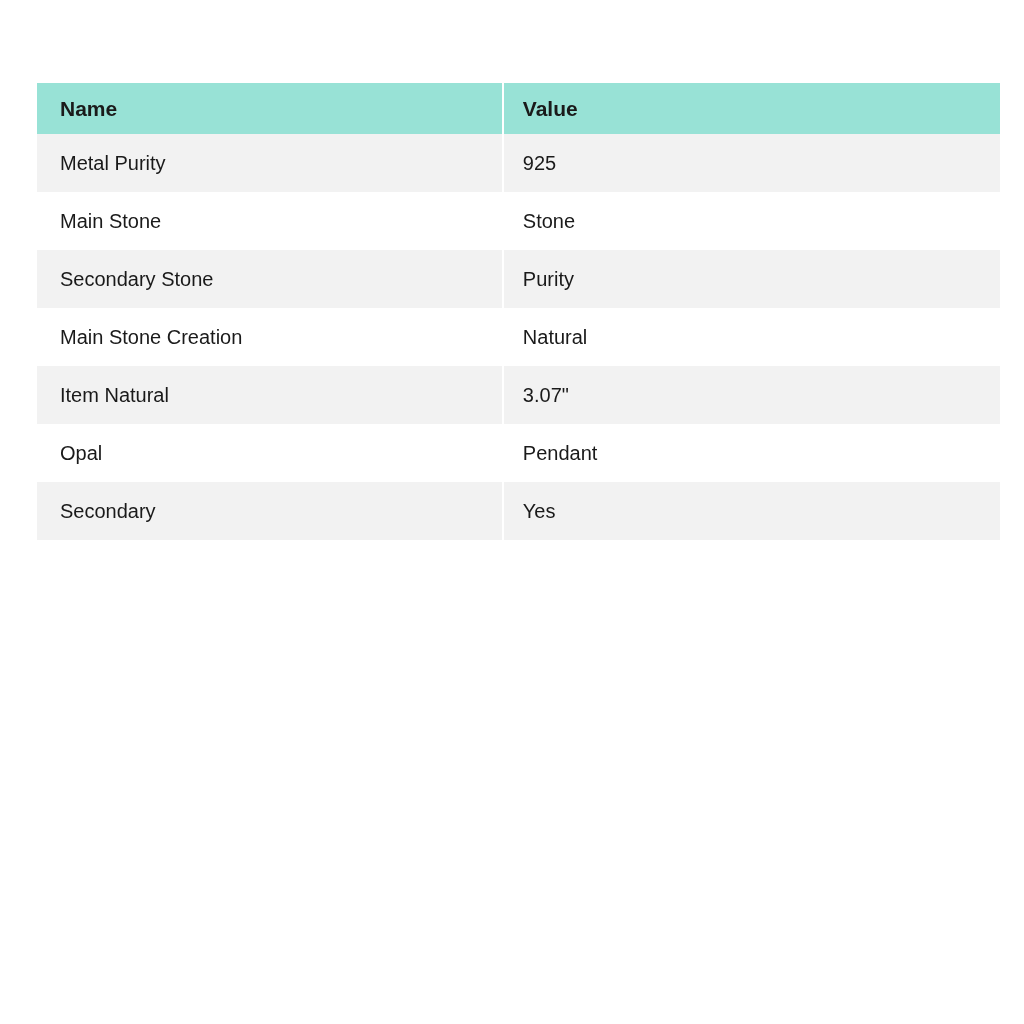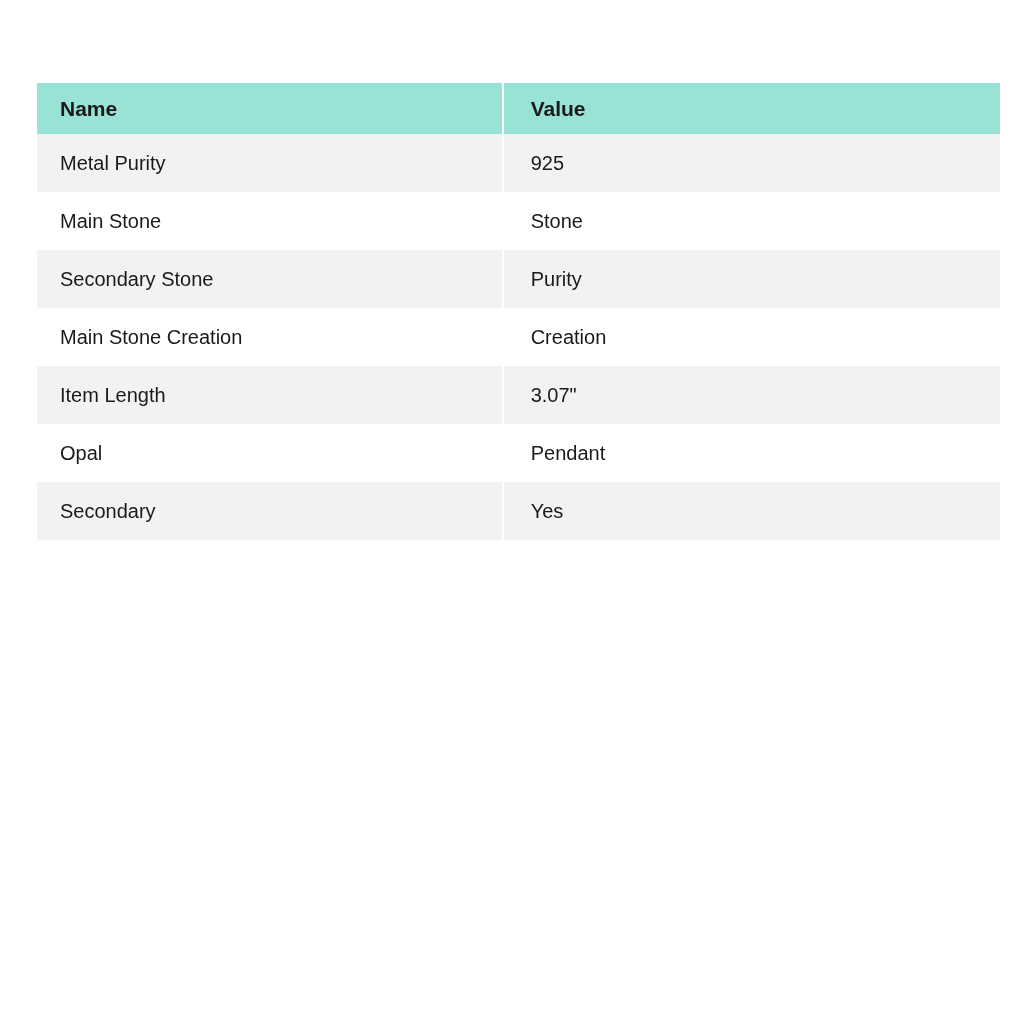--- a/index.html
+++ b/index.html
@@ -27,21 +27,21 @@
     display: flex;
     align-items: center;
     font-size: 20px;
     line-height: 1;
     padding-left: 23px;
   }
   .name-col { width: 486px; }
   .value-col {
     width: 521px;
     border-left: 2px solid #ffffff;
-    padding-left: 27px;
+    padding-left: 19px;
   }
   .header-row .cell {
     height: 51px;
     background: var(--header-bg, #98e2d6);
     font-weight: 700;
     font-size: 21px;
   }
   .body-row .cell { height: 58px; }
   .body-row.alt .cell { background: var(--row-alt-bg, #f2f2f2); }
 </style>
@@ -66,25 +66,25 @@
     <div class="cell value-col">Stone</div>
   </div>
 
   <div class="row body-row alt">
     <div class="cell name-col">Secondary Stone</div>
     <div class="cell value-col">Purity</div>
   </div>
 
   <div class="row body-row">
     <div class="cell name-col">Main Stone Creation</div>
-    <div class="cell value-col">Creation</div>
+    <div class="cell value-col">Natural</div>
   </div>
 
   <div class="row body-row alt">
-    <div class="cell name-col">Item Length</div>
+    <div class="cell name-col">Item Natural</div>
     <div class="cell value-col">3.07"</div>
   </div>
 
   <div class="row body-row">
     <div class="cell name-col">Opal</div>
     <div class="cell value-col">Pendant</div>
   </div>
 
   <div class="row body-row alt">
     <div class="cell name-col">Secondary</div>

